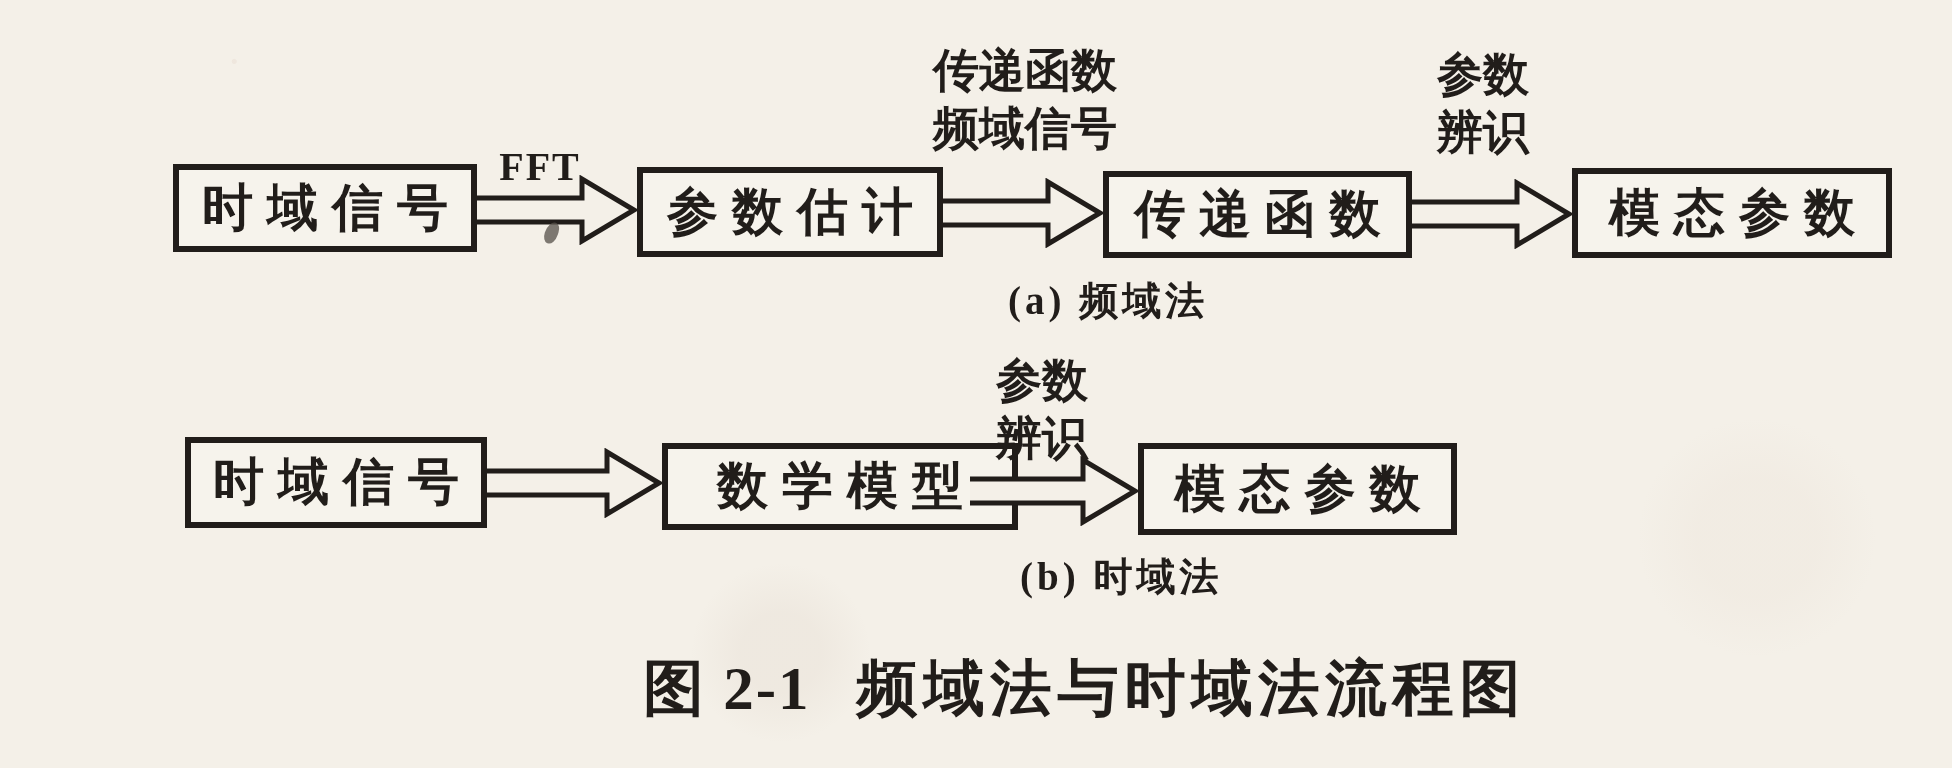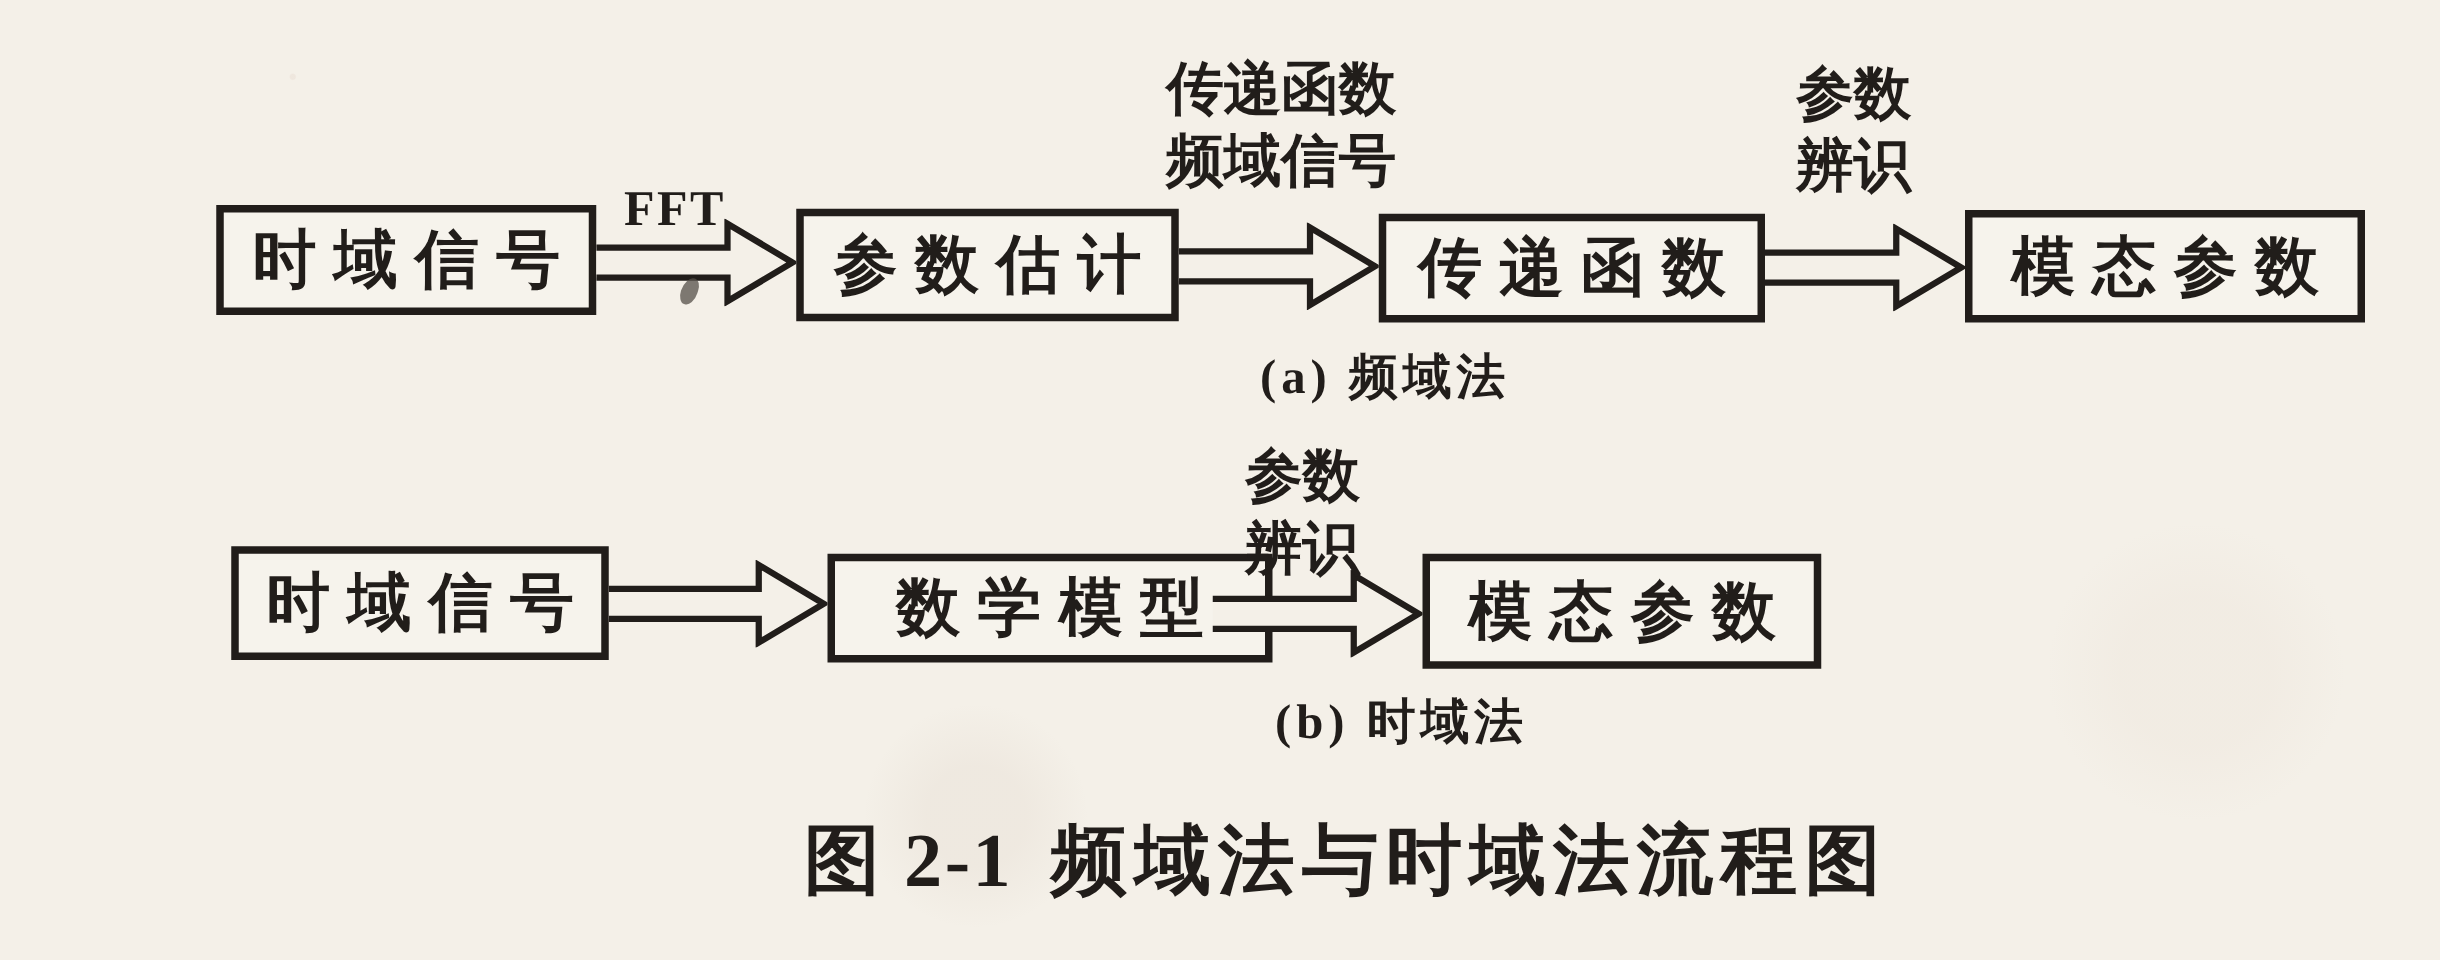--- a/index.html
+++ b/index.html
@@ -37,21 +37,21 @@
   .subcap{
     position:absolute;
     font-size:39px;font-weight:600;
     white-space:nowrap;letter-spacing:4px;
   }
   .figcap{
     position:absolute;
     font-size:61px;font-weight:600;
     white-space:nowrap;letter-spacing:6px;
   }
-  .figcap .num{margin-right:30px;letter-spacing:2px;text-align:right;}
+  .figcap .num{margin-right:46px;letter-spacing:2px;text-align:right;}
   .smudge{
     position:absolute;left:545px;top:222px;width:13px;height:22px;
     background:#55504a;border-radius:60% 40% 55% 45%;
     transform:rotate(18deg);opacity:.75;
   }
 </style>
 </head>
 <body>
 
 <div class="page">

